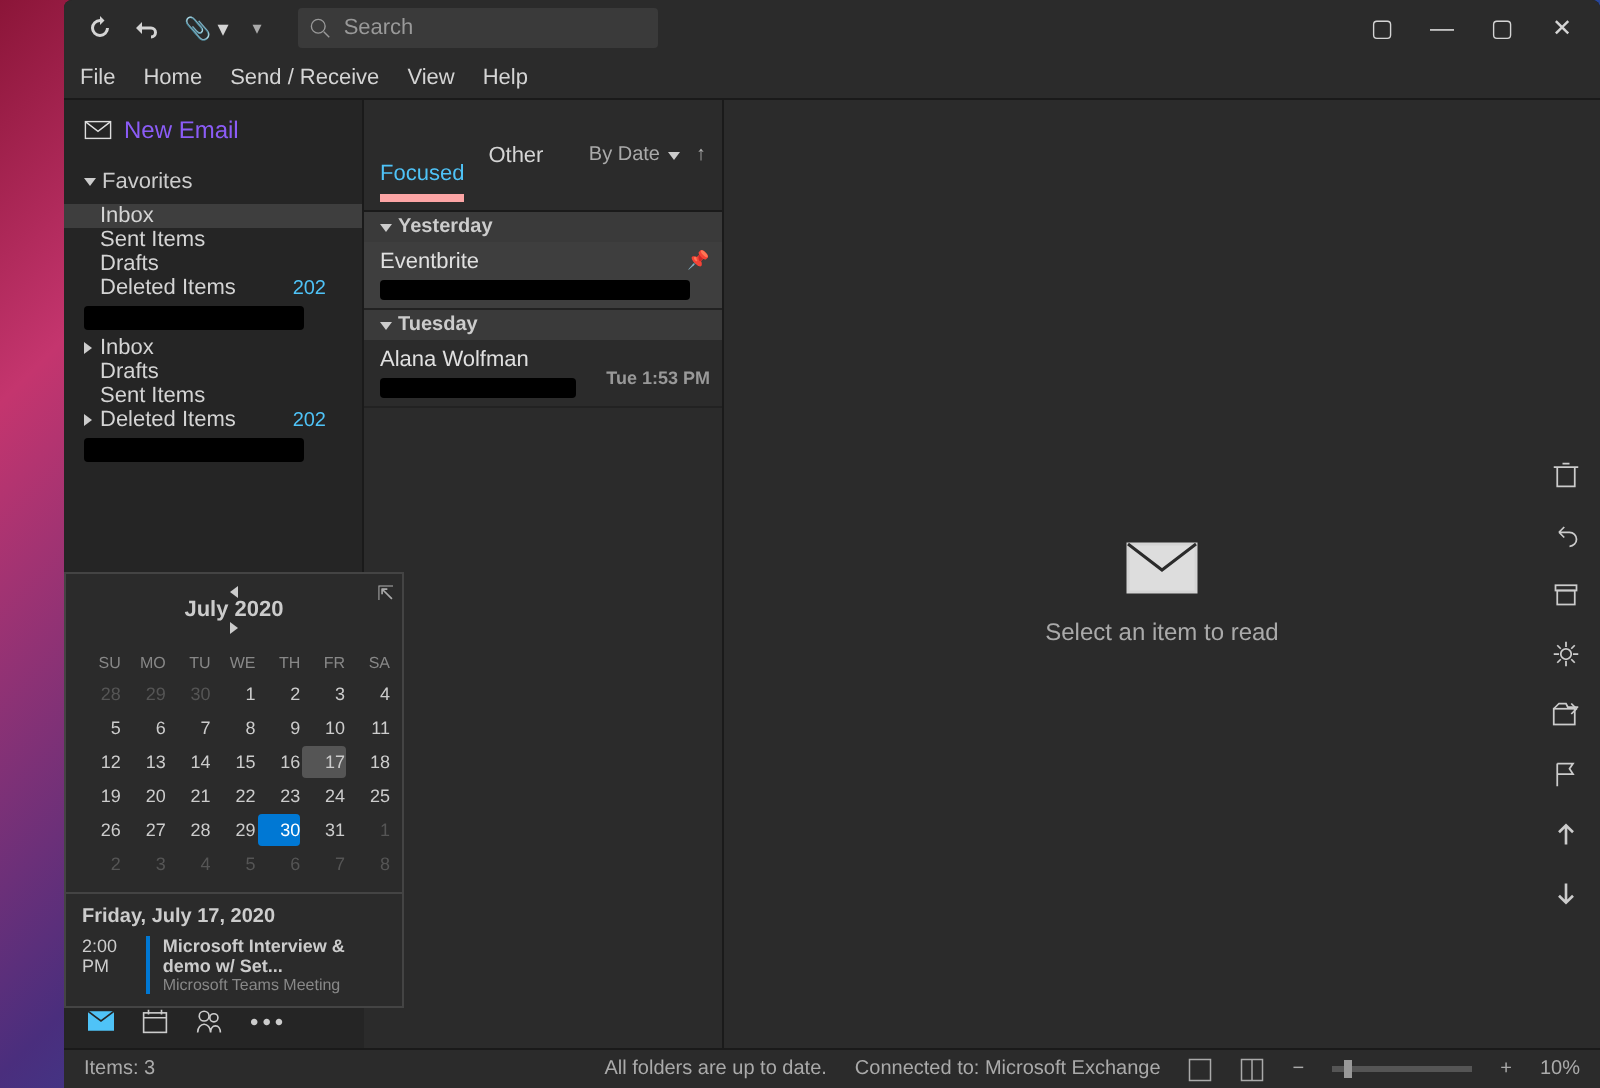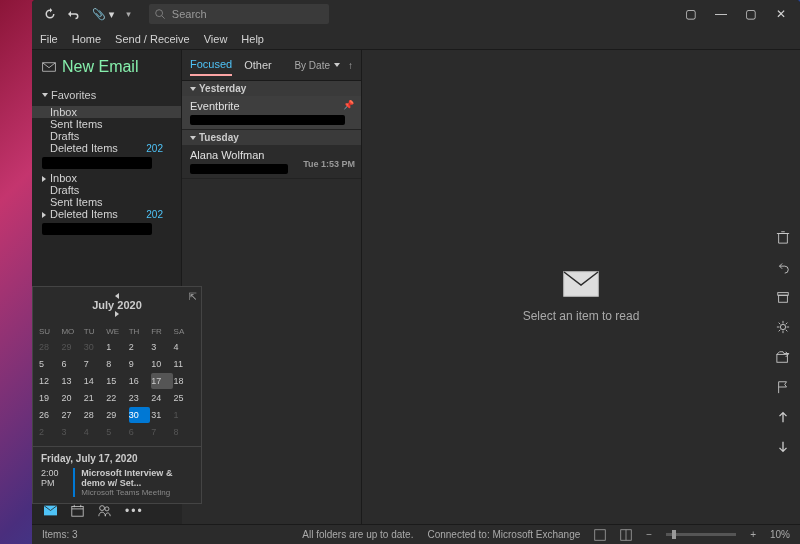--- a/index.html
+++ b/index.html
@@ -8,46 +8,46 @@
 .titlebar { height: 28px; background: #2b2b2b; display: flex; align-items: center; padding: 0 4px; }
 .titlebar-left { display: flex; gap: 12px; align-items: center; padding-left: 8px; }
 .titlebar-icon { width: 12px; height: 12px; fill: #d4d4d4; }
 .titlebar-search { flex: 1; max-width: 180px; height: 20px; background: #3a3a3a; border-radius: 2px; margin-left: 18px; display: flex; align-items: center; padding: 0 6px; font-size: 11px; color: #999; }
 .titlebar-controls { margin-left: auto; display: flex; gap: 0; }
 .titlebar-btn { width: 30px; height: 28px; display: flex; align-items: center; justify-content: center; font-size: 12px; color: #d4d4d4; cursor: pointer; }
 .menubar { height: 22px; background: #2b2b2b; display: flex; align-items: center; padding: 0 8px; gap: 14px; font-size: 11px; border-bottom: 1px solid #1a1a1a; }
 .menubar span { cursor: pointer; }
 .main-area { flex: 1; display: flex; overflow: hidden; position: relative; }
 .sidebar { width: 150px; background: #252525; display: flex; flex-direction: column; font-size: 11px; border-right: 1px solid #1a1a1a; }
-.new-email { padding: 8px 10px; display: flex; align-items: center; gap: 6px; font-size: 16px; color: #86efac; }
+.new-email { padding: 8px 10px; display: flex; align-items: center; gap: 6px; font-size: 12px; color: #8b5cf6; }
 .section-header { padding: 5px 10px; display: flex; align-items: center; gap: 3px; font-size: 11px; color: #ccc; cursor: pointer; }
 .folder-item { padding: 0 18px; display: flex; justify-content: space-between; align-items: center; cursor: pointer; }
 .folder-item.selected { background: #3e3e3e; }
 .folder-count { color: #4fc3f7; font-size: 10px; }
 .redacted { background: #000; height: 12px; width: 110px; margin: 3px 10px; border-radius: 2px; }
 .message-list { width: 180px; background: #2b2b2b; border-right: 1px solid #1a1a1a; font-size: 11px; }
 .message-tabs { display: flex; align-items: center; padding: 4px 8px; gap: 12px; border-bottom: 1px solid #1a1a1a; }
 .tab { cursor: pointer; padding: 4px 0; }
-.tab.active { color: #4fc3f7; border-bottom: 2px solid #fca5a5; }
+.tab.active { color: #4fc3f7; border-bottom: 4px solid #fca5a5; margin-top: 23px; }
 .sort-by { margin-left: auto; font-size: 10px; color: #aaa; display: flex; align-items: center; gap: 4px; }
 .date-group { background: #3a3a3a; padding: 2px 8px; font-size: 10px; color: #ccc; display: flex; align-items: center; gap: 3px; font-weight: bold; }
 .message-item { padding: 4px 8px; border-bottom: 1px solid #222; position: relative; }
 .message-item.selected { background: #3e3e3e; }
 .msg-sender { font-size: 11px; color: #e0e0e0; }
 .msg-redact { background: #000; height: 10px; margin-top: 3px; border-radius: 2px; }
 .msg-time { position: absolute; right: 6px; top: 14px; font-size: 9px; color: #999; font-weight: bold; }
 .reading-pane { flex: 1; background: #2b2b2b; display: flex; flex-direction: column; align-items: center; justify-content: center; color: #aaa; font-size: 12px; gap: 12px; }
 .envelope { stroke: #d4d4d4; fill: none; stroke-width: 1.5; }
 .right-toolbar { position: absolute; right: 2px; top: 180px; width: 30px; display: flex; flex-direction: column; gap: 16px; align-items: center; }
 .right-toolbar svg { width: 14px; height: 14px; fill: #ccc; cursor: pointer; }
 .calendar-popup { position: absolute; left: 0; bottom: 40px; width: 170px; background: #2b2b2b; border: 1px solid #444; font-size: 10px; color: #ccc; z-index: 10; }
 .cal-header { display: flex; align-items: center; justify-content: space-between; padding: 6px 8px; flex-direction: column; }
 .cal-title { font-weight: 600; font-size: 11px; }
 .cal-nav { display: flex; align-items: center; gap: 6px; }
-.cal-grid { display: grid; grid-template-columns: repeat(7, 1fr); gap: 1px; padding: 2px 6px 6px; text-align: left; }
+.cal-grid { display: grid; grid-template-columns: repeat(7, 1fr); gap: 1px; padding: 2px 6px 6px; text-align: right; }
 .cal-day-name { font-size: 8px; color: #888; padding: 2px 0; }
 .cal-day { padding: 3px 0; font-size: 9px; cursor: pointer; }
 .cal-day.other { color: #555; }
 .cal-day.today { background: #0078d4; color: #fff; border-radius: 2px; }
 .cal-day.sel { background: #555; border-radius: 2px; }
 .cal-event-section { border-top: 1px solid #444; padding: 6px 8px; }
 .cal-event-date { font-size: 10px; font-weight: 600; margin-bottom: 4px; }
 .cal-event { display: flex; gap: 6px; font-size: 9px; }
 .cal-event-time { width: 36px; }
 .cal-event-bar { width: 3px; background: #0078d4; }

